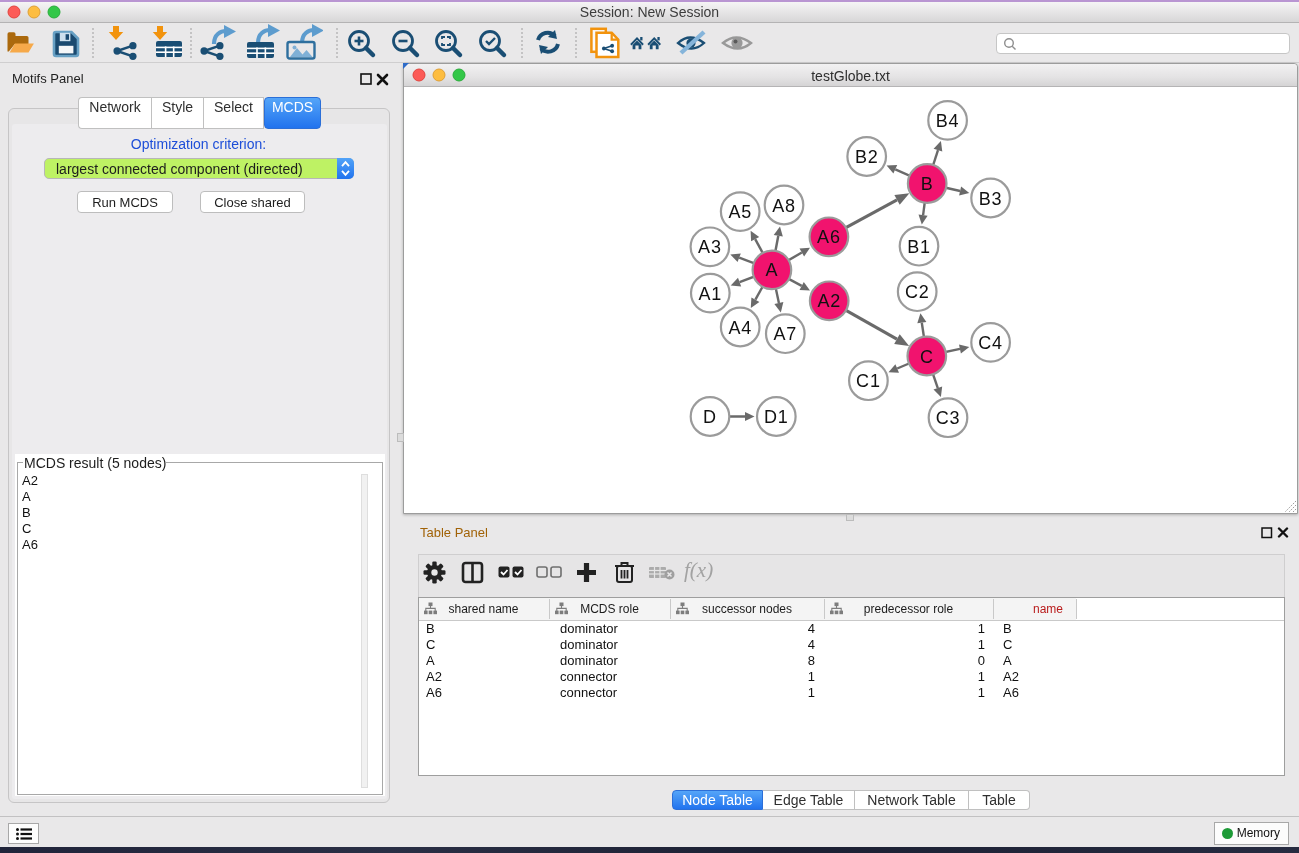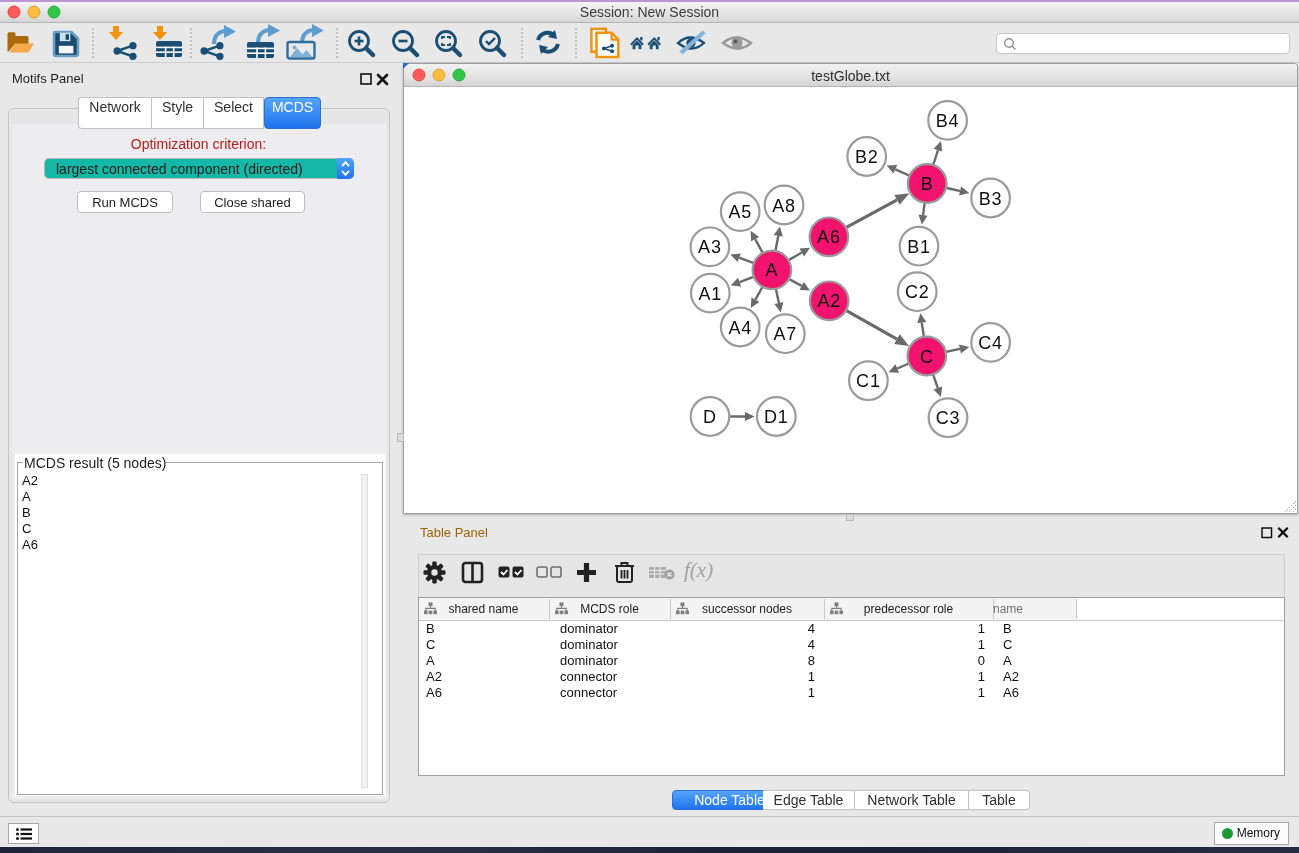--- a/index.html
+++ b/index.html
@@ -146,22 +146,22 @@
 <svg class="abs" style="left:360px;top:73px" width="30" height="13" viewBox="0 0 30 13">
 <rect x="1" y="1" width="10" height="10" fill="none" stroke="#111" stroke-width="1.6"></rect>
 <path d="M18,2 l9,9 M27,2 l-9,9" stroke="#111" stroke-width="2.6" stroke-linecap="round"></path>
   </svg>
 <div class="abs" style="left:8px;top:108px;width:382px;height:695px;border:1px solid #c6c5c6;border-radius:6px;background:#e7e6e7"></div>
 <div class="abs" style="left:12px;top:124px;width:375px;height:675px;background:#edecee;border-radius:3px"></div>
 <div class="seg" style="left:78px;top:97px;width:73px;border-radius:4px 0 0 4px;border-right:none">Network</div>
 <div class="seg" style="left:151px;top:97px;width:52px;border-right:none">Style</div>
 <div class="seg" style="left:203px;top:97px;width:61px">Select</div>
 <div class="seg segsel" style="left:264px;top:97px;width:57px;border-radius:4px;margin-left:0">MCDS</div>
-<div class="abs" style="left:0;top:136px;width:397px;text-align:center;font-size:14px;color:#b91c1c">Optimization criterion:</div>
-<div class="abs" style="left:44px;top:158px;width:310px;height:21px;background:#14b8a6;border:1px solid #b7b7b7;border-radius:5px;line-height:20px;font-size:14px;color:#1d1d1d;padding-left:11px">largest connected component (directed)</div>
+<div class="abs" style="left:0;top:136px;width:397px;text-align:center;font-size:14px;color:#1d4ed8">Optimization criterion:</div>
+<div class="abs" style="left:44px;top:158px;width:310px;height:21px;background:#bef264;border:1px solid #b7b7b7;border-radius:5px;line-height:20px;font-size:14px;color:#1d1d1d;padding-left:11px">largest connected component (directed)</div>
 <div class="abs" style="left:337px;top:158px;width:17px;height:21px;border-radius:0 5px 5px 0;background:linear-gradient(180deg,#52a3f8,#2173ee)"></div>
 <svg class="abs" style="left:337px;top:158px" width="17" height="21" viewBox="0 0 17 21">
 <path d="M5,8.2 l3.5,-4 3.5,4" fill="none" stroke="#fff" stroke-width="1.8"></path>
 <path d="M5,12.8 l3.5,4 3.5,-4" fill="none" stroke="#fff" stroke-width="1.8"></path>
   </svg>
 <div class="btn" style="left:77px;top:191px;width:96px;height:22px;line-height:21px">Run MCDS</div>
 <div class="btn" style="left:200px;top:191px;width:105px;height:22px;line-height:21px">Close shared</div>
 <div class="abs" style="left:15px;top:454px;width:370px;height:342px;background:#fff"></div>
 <div class="abs" style="left:17px;top:462px;width:366px;height:333px;border:1px solid #a8a8a8"></div>
 <div class="abs" style="left:23px;top:461px;width:143px;height:3px;background:#fff"></div>
@@ -382,21 +382,21 @@
 <div style="position:absolute;left:824px;top:599px;width:1px;height:20px;background:#c9c9c9"></div>
 <svg style="position:absolute;left:830px;top:602px" width="13" height="13" viewBox="0 0 13 13">
     <rect x="4.5" y="0.5" width="4" height="3.6" fill="#7d7d7d"></rect>
     <path d="M6.5,4 v2.2 M1.8,9 v-2.6 h9.4 v2.6" fill="none" stroke="#7d7d7d" stroke-width="1.1"></path>
     <rect x="0" y="8.6" width="3.6" height="3.6" fill="#7d7d7d"></rect>
     <rect x="4.7" y="8.6" width="3.6" height="3.6" fill="#7d7d7d"></rect>
     <rect x="9.4" y="8.6" width="3.6" height="3.6" fill="#7d7d7d"></rect>
   </svg>
 <div style="position:absolute;left:824px;top:598px;width:169px;height:22px;line-height:22px;text-align:center;font-size:12px;color:#1c1c1c">predecessor role</div>
 <div style="position:absolute;left:993px;top:599px;width:1px;height:20px;background:#c9c9c9"></div>
-<div style="position:absolute;left:993px;top:598px;width:70px;height:22px;line-height:22px;text-align:left;font-size:12px;color:#737373">name</div>
+<div style="position:absolute;left:993px;top:598px;width:70px;height:22px;line-height:22px;text-align:right;font-size:12px;color:#b91c1c">name</div>
 <div style="position:absolute;left:1076px;top:599px;width:1px;height:20px;background:#c9c9c9"></div>
 <div style="position:absolute;left:426px;top:621px;width:100px;height:16px;line-height:16px;font-size:13px;color:#111">B</div>
 <div style="position:absolute;left:560px;top:621px;width:100px;height:16px;line-height:16px;font-size:13px;color:#111">dominator</div>
 <div style="position:absolute;left:700px;top:621px;width:115px;height:16px;line-height:16px;font-size:13px;color:#111;text-align:right">4</div>
 <div style="position:absolute;left:850px;top:621px;width:135px;height:16px;line-height:16px;font-size:13px;color:#111;text-align:right">1</div>
 <div style="position:absolute;left:1003px;top:621px;width:60px;height:16px;line-height:16px;font-size:13px;color:#111">B</div>
 <div style="position:absolute;left:426px;top:637px;width:100px;height:16px;line-height:16px;font-size:13px;color:#111">C</div>
 <div style="position:absolute;left:560px;top:637px;width:100px;height:16px;line-height:16px;font-size:13px;color:#111">dominator</div>
 <div style="position:absolute;left:700px;top:637px;width:115px;height:16px;line-height:16px;font-size:13px;color:#111;text-align:right">4</div>
 <div style="position:absolute;left:850px;top:637px;width:135px;height:16px;line-height:16px;font-size:13px;color:#111;text-align:right">1</div>
@@ -409,15 +409,15 @@
 <div style="position:absolute;left:426px;top:669px;width:100px;height:16px;line-height:16px;font-size:13px;color:#111">A2</div>
 <div style="position:absolute;left:560px;top:669px;width:100px;height:16px;line-height:16px;font-size:13px;color:#111">connector</div>
 <div style="position:absolute;left:700px;top:669px;width:115px;height:16px;line-height:16px;font-size:13px;color:#111;text-align:right">1</div>
 <div style="position:absolute;left:850px;top:669px;width:135px;height:16px;line-height:16px;font-size:13px;color:#111;text-align:right">1</div>
 <div style="position:absolute;left:1003px;top:669px;width:60px;height:16px;line-height:16px;font-size:13px;color:#111">A2</div>
 <div style="position:absolute;left:426px;top:685px;width:100px;height:16px;line-height:16px;font-size:13px;color:#111">A6</div>
 <div style="position:absolute;left:560px;top:685px;width:100px;height:16px;line-height:16px;font-size:13px;color:#111">connector</div>
 <div style="position:absolute;left:700px;top:685px;width:115px;height:16px;line-height:16px;font-size:13px;color:#111;text-align:right">1</div>
 <div style="position:absolute;left:850px;top:685px;width:135px;height:16px;line-height:16px;font-size:13px;color:#111;text-align:right">1</div>
 <div style="position:absolute;left:1003px;top:685px;width:60px;height:16px;line-height:16px;font-size:13px;color:#111">A6</div>
-<div class="seg segsel" style="left:672px;top:790px;width:115px;height:20px;line-height:19px;border-radius:4px 0 0 4px">Node Table</div>
+<div class="seg segsel" style="left:672px;top:790px;width:91px;height:20px;line-height:19px;border-radius:4px 0 0 4px">Node Table</div>
 <div class="seg" style="left:763px;top:790px;width:92px;height:20px;line-height:19px;border-left:none">Edge Table</div>
 <div class="seg" style="left:855px;top:790px;width:114px;height:20px;line-height:19px;border-left:none">Network Table</div>
 <div class="seg" style="left:969px;top:790px;width:61px;height:20px;line-height:19px;border-left:none;border-radius:0 4px 4px 0">Table</div>
 </body></html>

